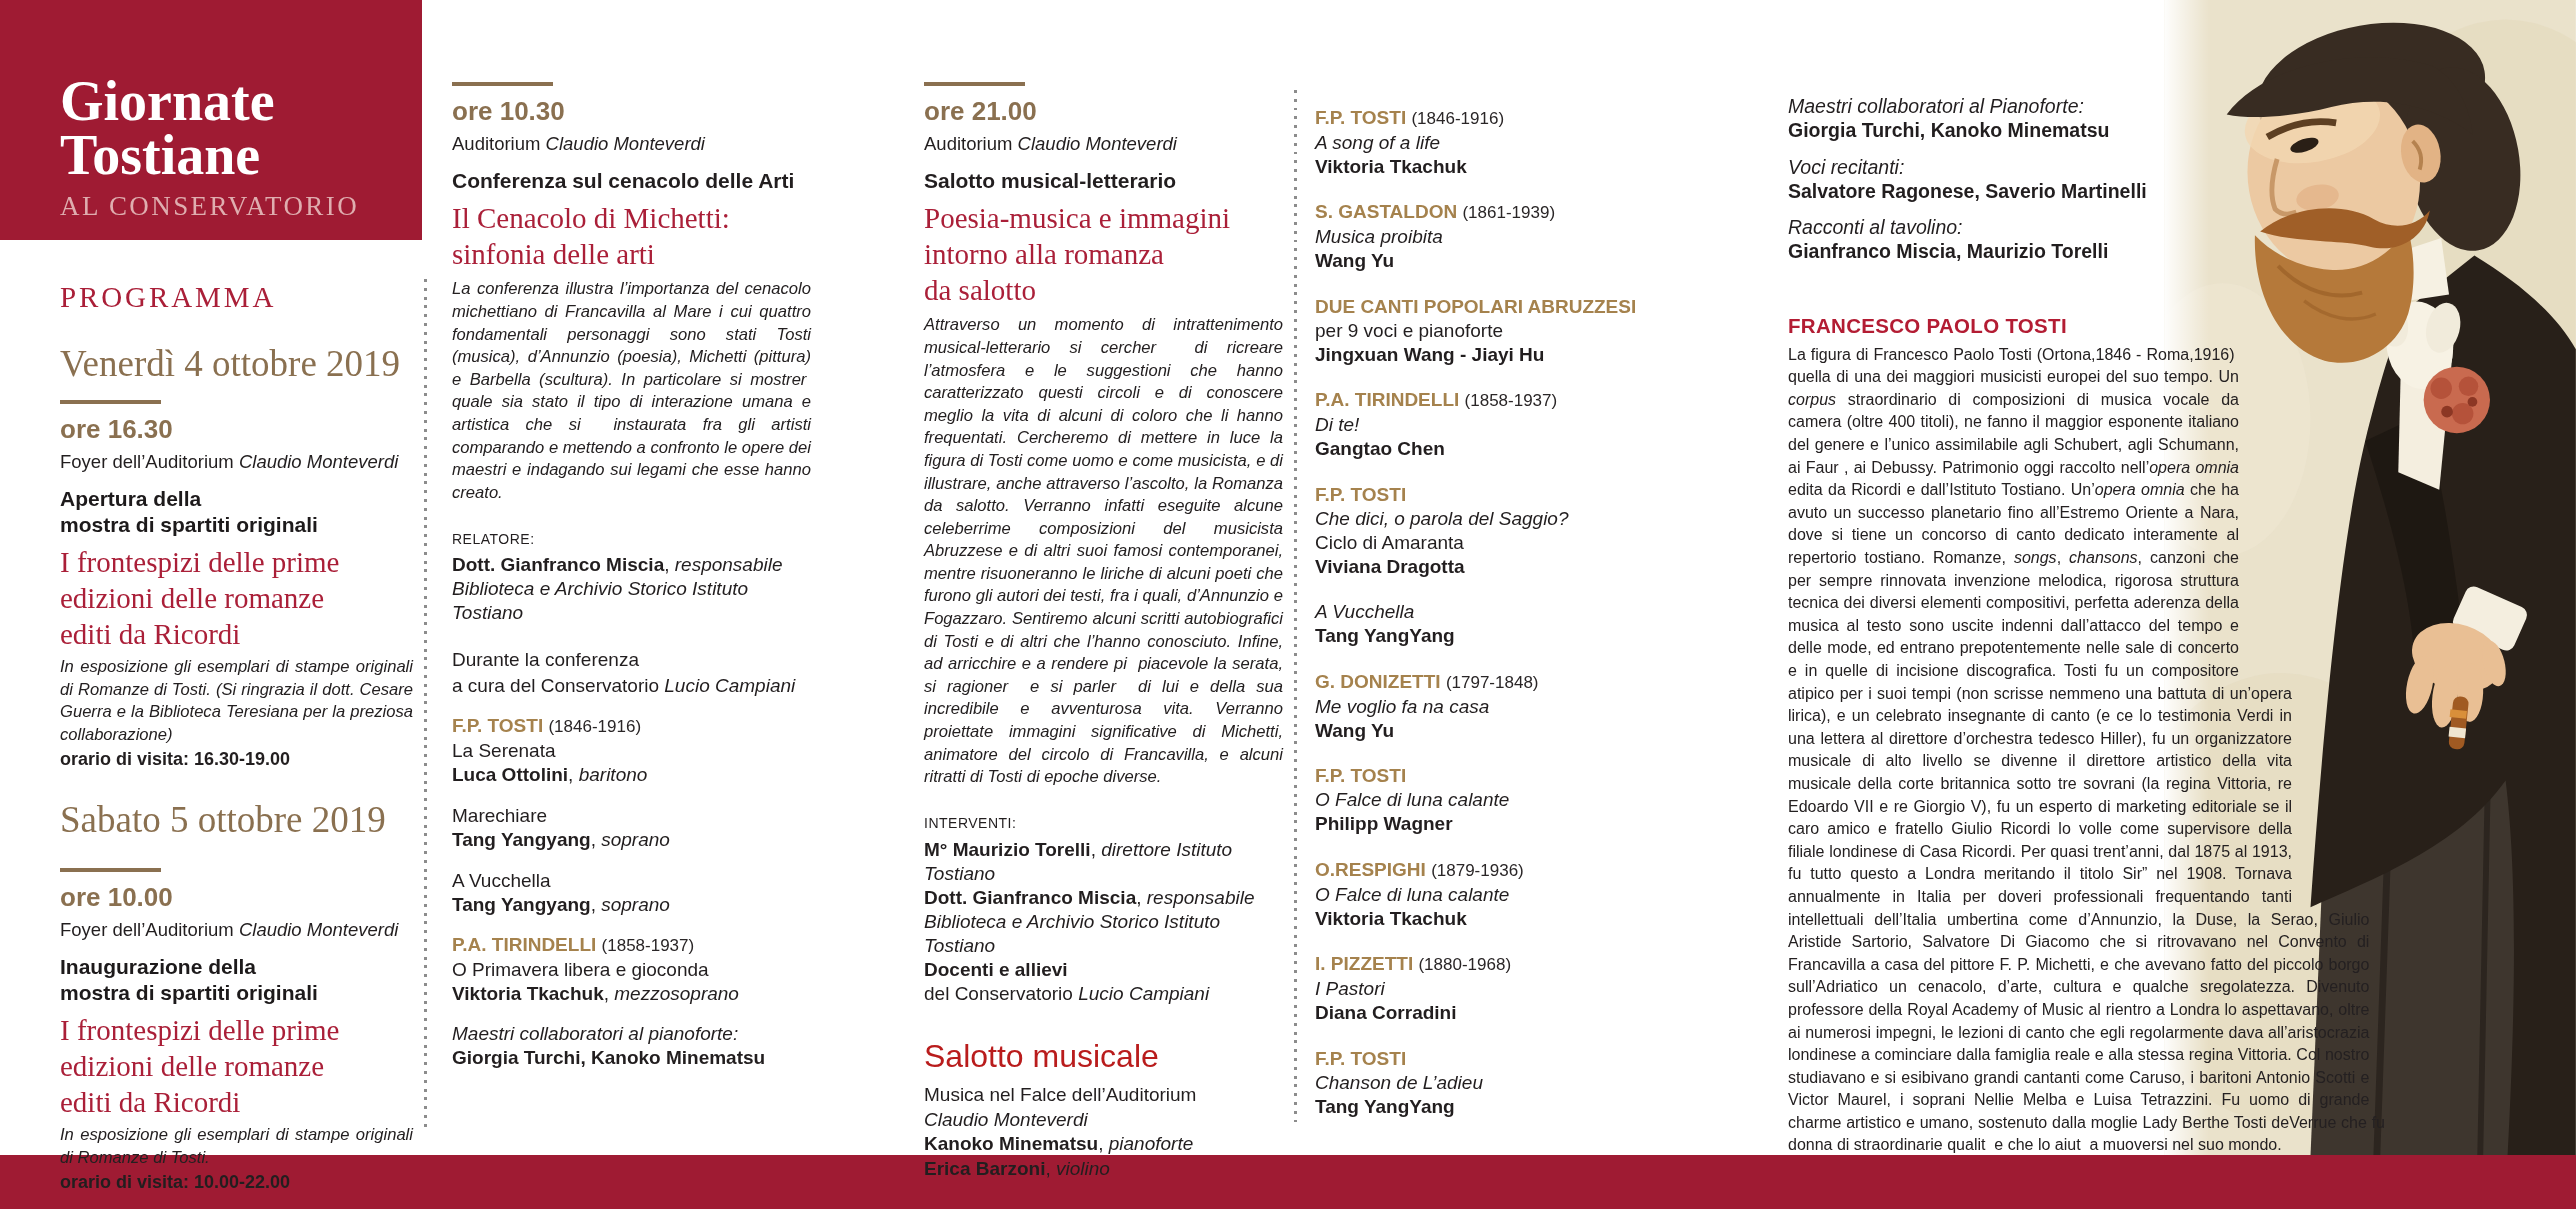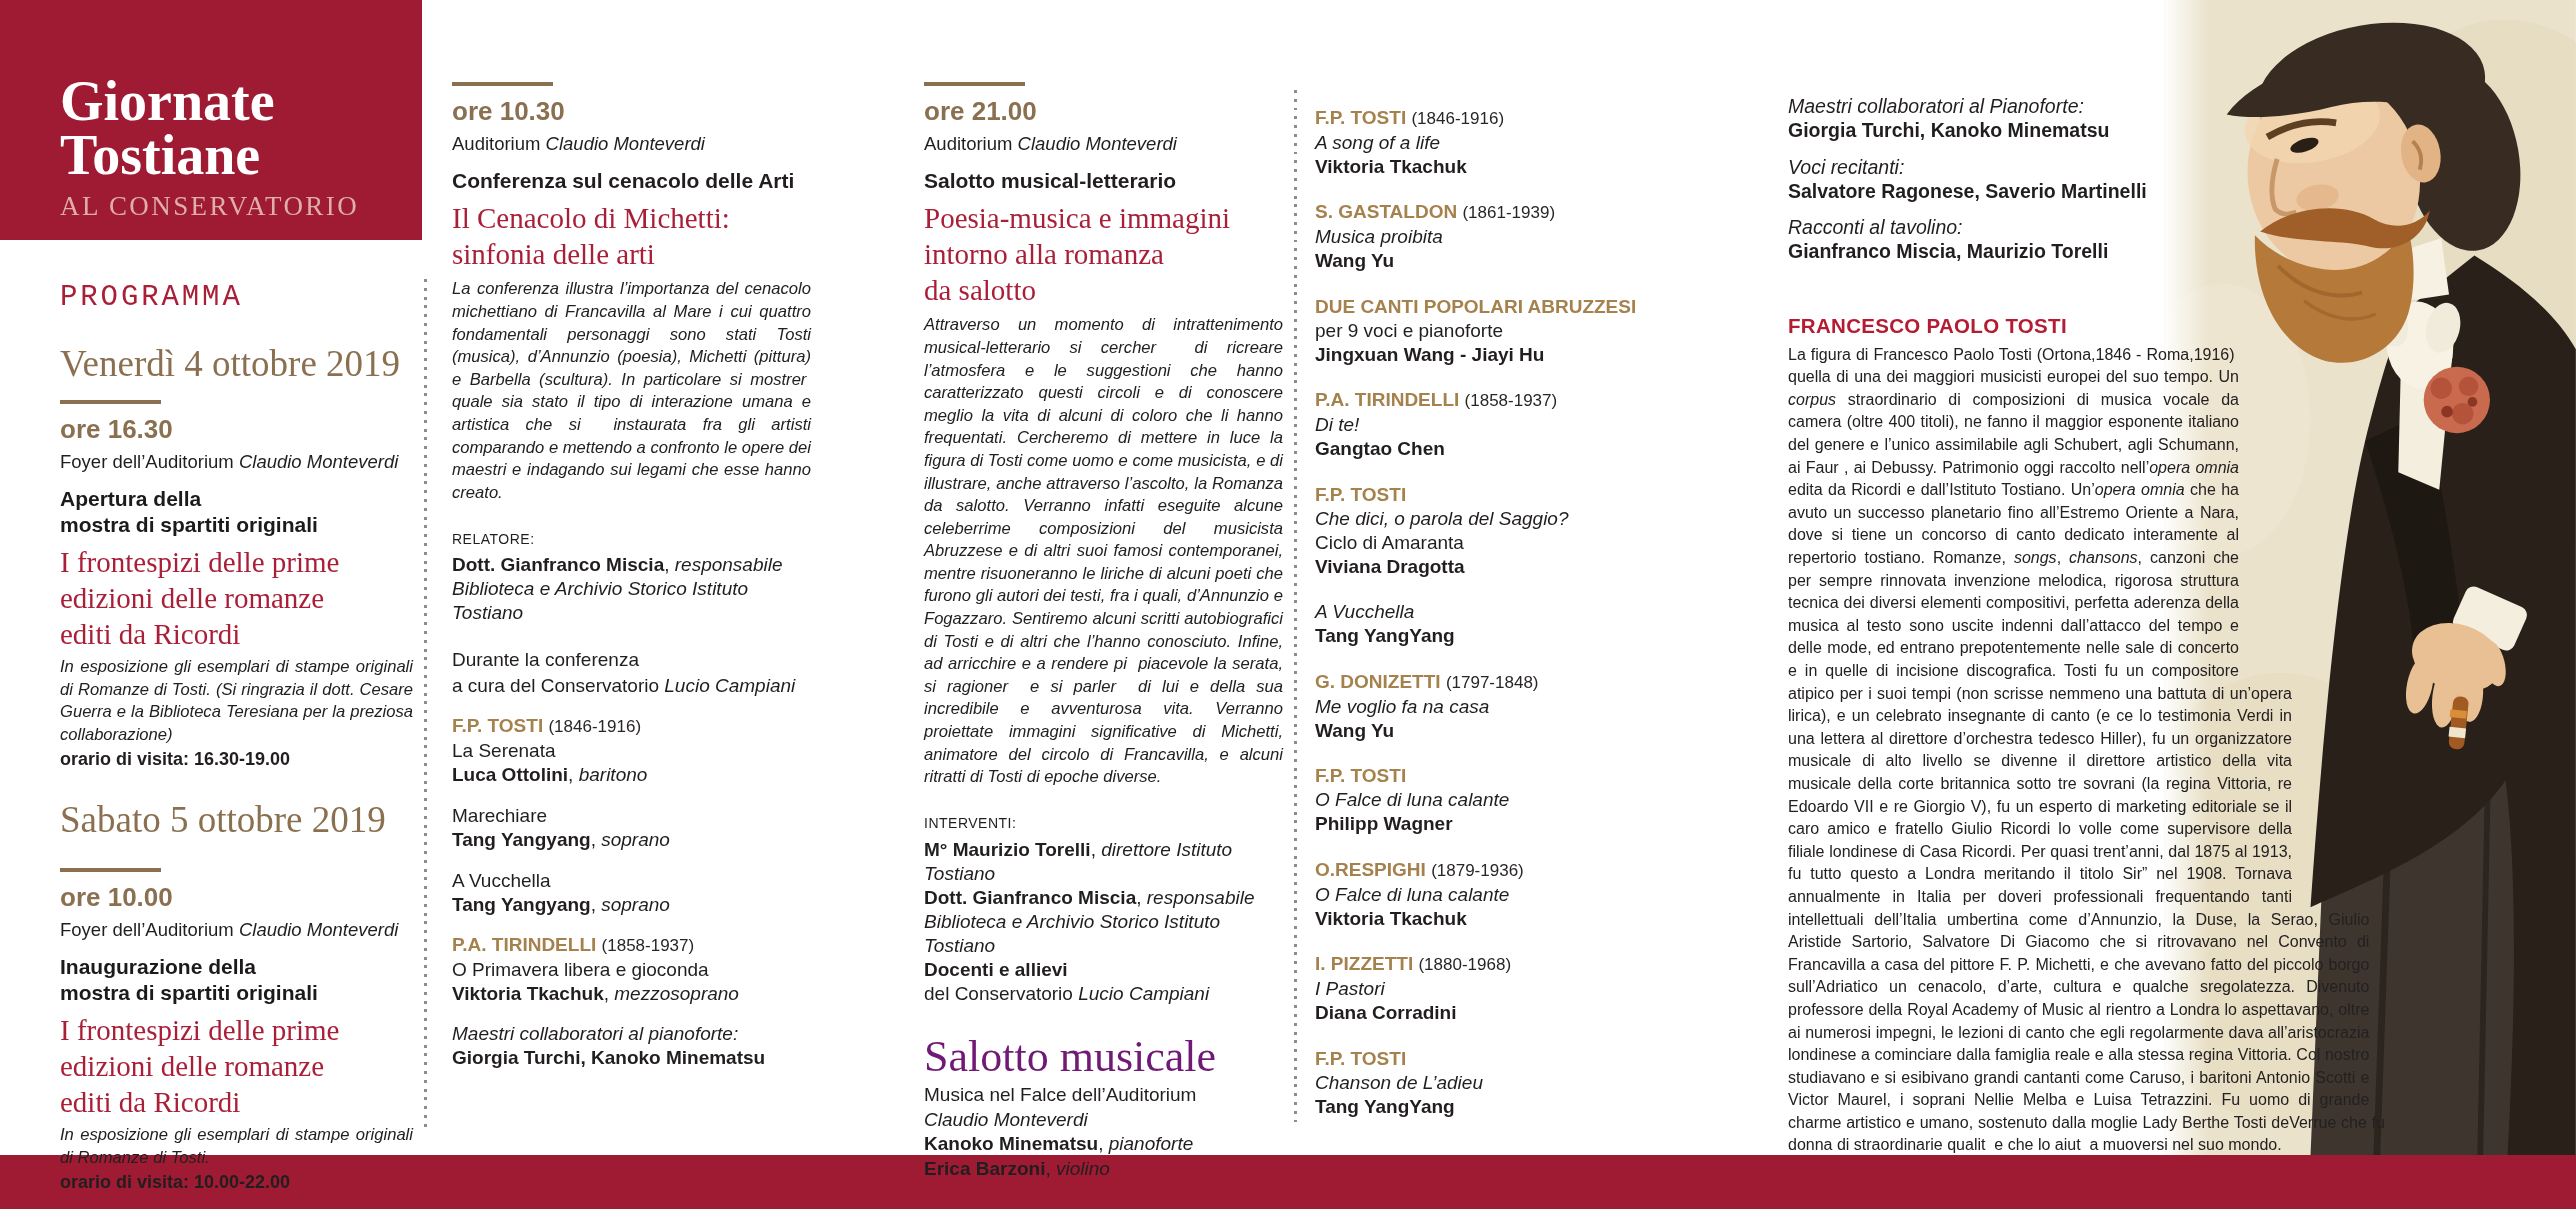--- a/index.html
+++ b/index.html
@@ -24,21 +24,21 @@
   #sep1{left:424px;top:279px;height:853px;}
   #sep2{left:1294px;top:90px;height:1032px;}
 
   .col{position:absolute;top:0;height:1156px;}
   #col1{left:60px;width:353px;}
   #col2{left:452px;width:359px;}
   #col3{left:924px;width:359px;}
   #col4{left:1315px;width:363px;}
   #col5{left:1788px;width:597px;}
 
-  .prog{position:absolute;top:281px;font-family:Liberation Mono, monospace;
+  .prog{position:absolute;top:281px;font-family:Liberation Serif, serif;
         font-size:29px;letter-spacing:2.9px;color:#aa1f38;}
   .datehead{font-family:"Liberation Serif","DejaVu Serif",serif;font-size:37px;color:#8a7050;}
   #date1{position:absolute;top:342px;}
   #date2{position:absolute;top:798px;}
   #ev1{position:absolute;top:400px;}
   #ev2{position:absolute;top:868px;}
 
   .rule{width:101px;height:3.9px;background:#8a7050;margin-bottom:8.8px;}
   .ore{font-size:26px;font-weight:bold;color:#8a7050;margin-bottom:4.9px;line-height:32px;}
   .venue{font-size:18.5px;margin-bottom:12.7px;line-height:23.4px;}
@@ -65,22 +65,22 @@
   #col2 .pieces{margin-top:15.6px;}
   .piece div{font-size:19px;line-height:24px;}
   .composer{font-weight:bold;color:#a5824d;}
   .dates{font-weight:normal;font-size:17px;color:#2a2627;}
   .performer{font-weight:bold;}
   .role{font-style:italic;font-weight:normal;}
   .maestri{margin-top:15.6px;}
   .maestri .lab{font-style:italic;font-size:19px;line-height:24.4px;}
   .maestri .nm{font-weight:bold;font-size:19px;line-height:24.4px;}
 
-  .salotto-title{font-family:Liberation Serif, serif;font-size:44px;
-                 color:#701a75;margin:31px 0 7.8px;line-height:39px;}
+  .salotto-title{font-family:Liberation Sans, sans-serif;font-size:32px;
+                 color:#b91c1c;margin:31px 0 7.8px;line-height:39px;}
   .salline{font-size:19px;line-height:24.4px;}
 
   .cred{margin-bottom:11.7px;}
   .cred .lab{font-style:italic;font-size:19.5px;line-height:24.4px;}
   .cred .nm{font-weight:bold;font-size:19.5px;line-height:24.4px;}
   #col5 .colhead{top:94px;}
   .bio-title{margin-top:49px;font-size:20.5px;font-weight:bold;color:#b31c33;
              letter-spacing:0.3px;line-height:25px;}
   .bio{margin-top:5.9px;font-size:16px;line-height:22.6px;text-align:justify;width:597px;color:#242021;}
   .fl{float:right;clear:right;}

